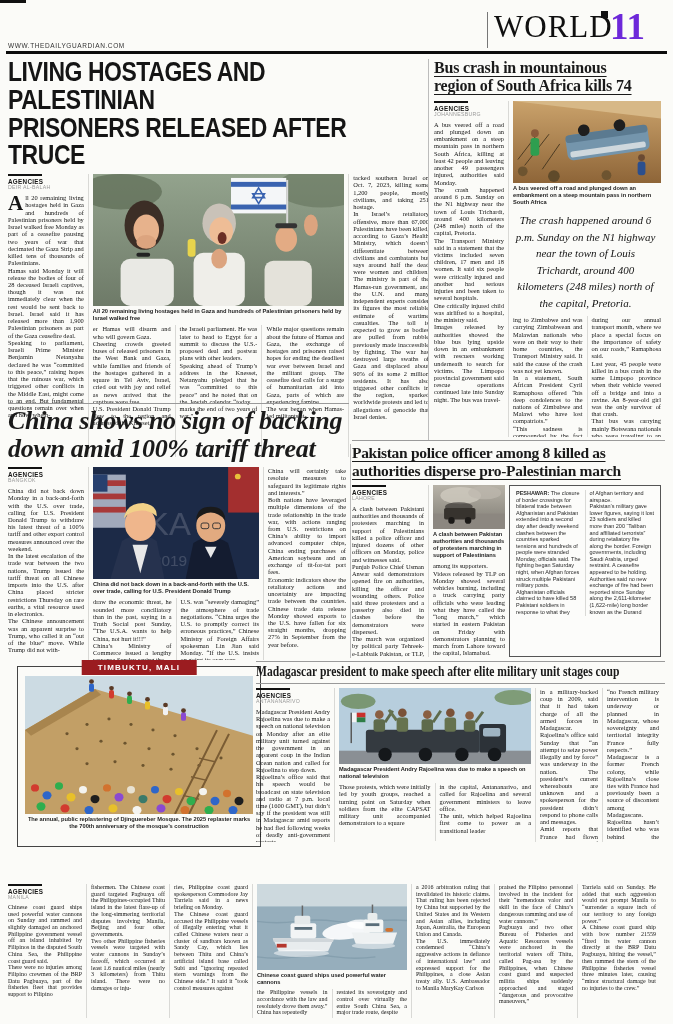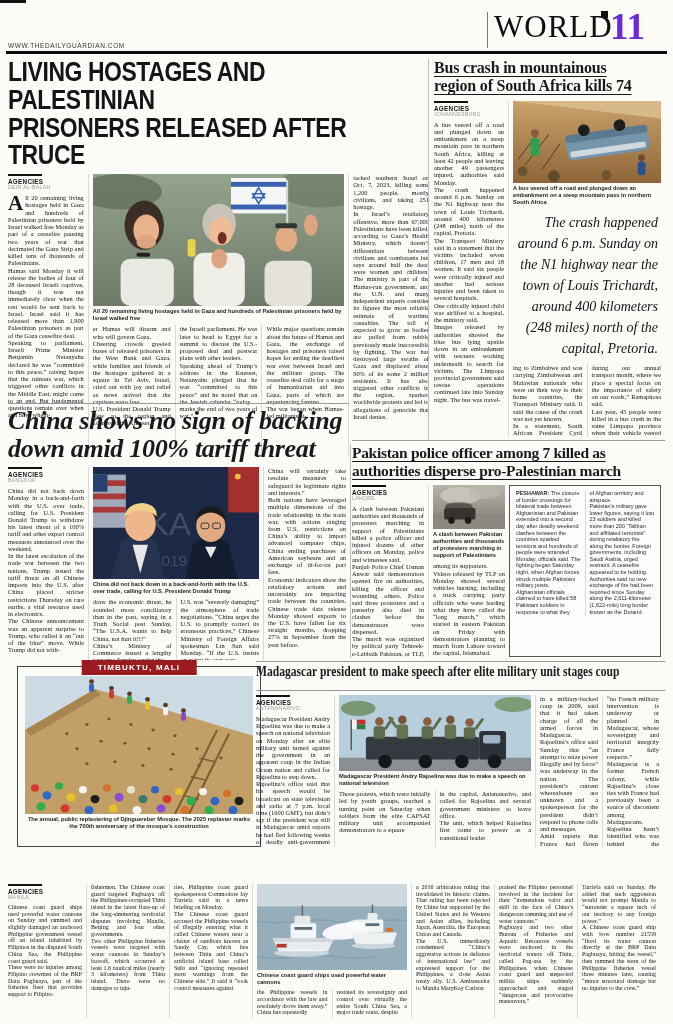--- a/index.html
+++ b/index.html
@@ -29,21 +29,21 @@
   .bt{white-space:pre-line;}
   .byline{margin-bottom:3px;}
   .byline .br{width:34px;height:2px;background:#111;margin-bottom:2px;}
   .byline .ag{font-family:"Liberation Sans",sans-serif;font-weight:bold;font-size:6.3px;letter-spacing:.3px;}
   .byline .lo{font-family:"Liberation Sans",sans-serif;font-size:5.2px;color:#999;letter-spacing:.3px;}
   .dropcap{float:left;font-size:21px;line-height:16px;padding:1px 2px 0 0;font-weight:bold;}
   .ph{position:relative;overflow:hidden;background:#ccc;}
   .ph svg{display:block;width:100%;height:100%;}
   .cap{font-family:"Liberation Sans",sans-serif;font-weight:bold;font-size:5.7px;line-height:1.25;color:#222;margin:2px 0 3px 0;}
   .cap.c{text-align:center;}
-  .pq{font-style:italic;font-size:14px;line-height:1.5;text-align:right;margin:6px 3px 5px 0;}
+  .pq{font-style:italic;font-size:11px;line-height:1.5;text-align:center;margin:6px 3px 5px 0;}
   .tag{position:absolute;left:50%;transform:translateX(-50%);top:-7px;background:#9b1c20;color:#fff;
        font-family:"Liberation Sans",sans-serif;font-weight:bold;font-size:8px;letter-spacing:1.2px;
        padding:3px 16px;white-space:nowrap;}
   .bbox{border:1px solid #555;padding:4px 6px;overflow:hidden;background:#fcfcfa;}
   .bbox .bt-title{font-weight:bold;font-size:12.5px;line-height:1.12;white-space:pre-line;margin-bottom:4px;}
   .bs{font-family:"Liberation Sans",sans-serif;font-size:5.5px;line-height:1.2;color:#2a2a2a;text-align:left;}
   .dl{font-family:"Liberation Sans",sans-serif;font-weight:bold;font-size:5.5px;}
 </style>
 </head>
 <body>
@@ -232,21 +232,21 @@
       </div>
       <div class="col" style="width:78px;"><span class="bt">China will certainly take resolute measures to safeguard its legitimate rights and interests.”
 Both nations have leveraged multiple dimensions of the trade relationship in the trade war, with actions ranging from U.S. restrictions on China’s ability to import advanced computer chips, China ending purchases of American soybeans and an exchange of tit-for-tat port fees.
 Economic indicators show the retaliatory actions and uncertainty are impacting trade between the countries. Chinese trade data release Monday showed exports to the U.S. have fallen for six straight months, dropping 27% in September from the year before.</span></div>
     </div>
   </div>
 
   <div class="abs rule" style="left:352px;top:440px;width:313px;"></div>
   <div class="abs vrule" style="left:350px;top:444px;height:214px;"></div>
   <div class="abs" style="left:352px;top:444px;width:313px;height:216px;overflow:hidden;">
-    <div class="hl-serif u" style="font-size:15.5px;line-height:1.16;letter-spacing:-.3px;">Pakistan police officer among 7 killed as
+    <div class="hl-serif u" style="font-size:15.5px;line-height:1.16;letter-spacing:-.3px;">Pakistan police officer among 8 killed as
 authorities disperse pro-Palestinian march</div>
     <div class="cols" style="margin-top:5px;height:172px;">
       <div class="col" style="width:72px;">
         <div class="byline">
           <div class="br"></div>
           <div class="ag">AGENCIES</div>
           <div class="lo">LAHORE</div>
         </div>
         <span class="bt">A clash between Pakistani authorities and thousands of protesters marching in support of Palestinians killed a police officer and injured dozens of other officers on Monday, police and witnesses said.
 Punjab Police Chief Usman Anwar said demonstrators opened fire on authorities, killing the officer and wounding others. Police said three protesters and a passerby also died in clashes before the demonstrators were dispersed.
@@ -359,21 +359,21 @@
             <circle cx="184" cy="144" r="4.5" fill="#2fae4e"></circle>
           <circle cx="208" cy="144" r="4.5" fill="#2e66c9"></circle>
         </g>
       </svg>
     </div>
     <div class="cap c" style="margin:2px 8px;">The annual, public replastering of Djinguereber Mosque. The 2025 replaster marks the 700th anniversary of the mosque’s construction</div>
   </div>
 
   <div class="abs rule" style="left:256px;top:661px;width:409px;"></div>
   <div class="abs" style="left:256px;top:664px;width:409px;height:183px;overflow:hidden;">
-    <div style="border-bottom:1px solid #999;padding-bottom:10px;">
+    <div style="border-bottom:1px solid #999;padding-bottom:3px;">
       <div class="hl-serif" style="font-size:14.5px;line-height:1.1;white-space:nowrap;transform:scale(.8,1);transform-origin:0 0;">Madagascar president to make speech after elite military unit stages coup</div>
     </div>
     <div class="cols" style="margin-top:4px;height:154px;">
       <div class="col" style="width:74px;">
         <div class="byline">
           <div class="br"></div>
           <div class="ag">AGENCIES</div>
           <div class="lo">ANTANANARIVO</div>
         </div>
         <span class="bt">Madagascar President Andry Rajoelina was due to make a speech on national television on Monday after an elite military unit turned against the government in an apparent coup in the Indian Ocean nation and called for Rajoelina to step down.

